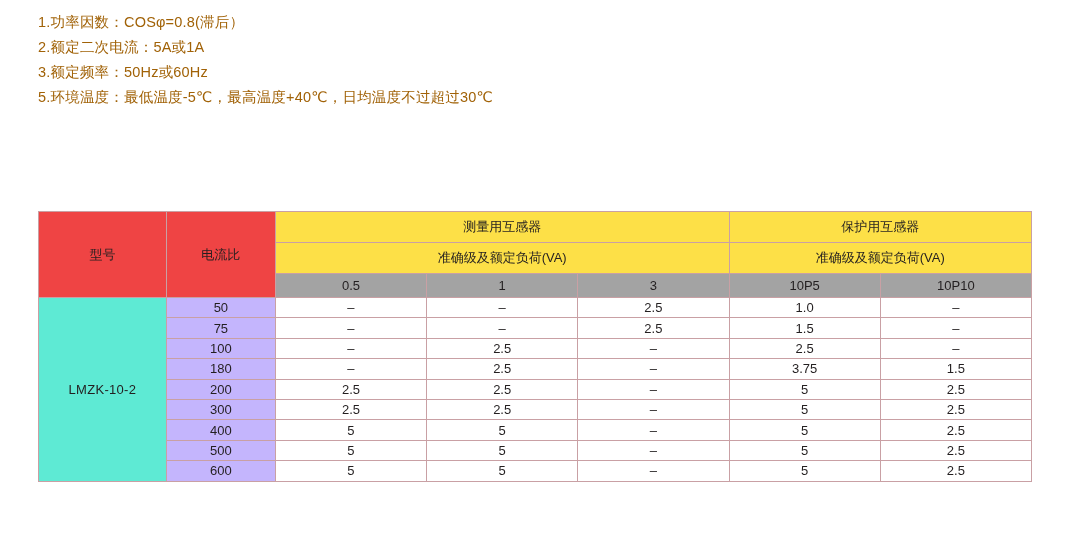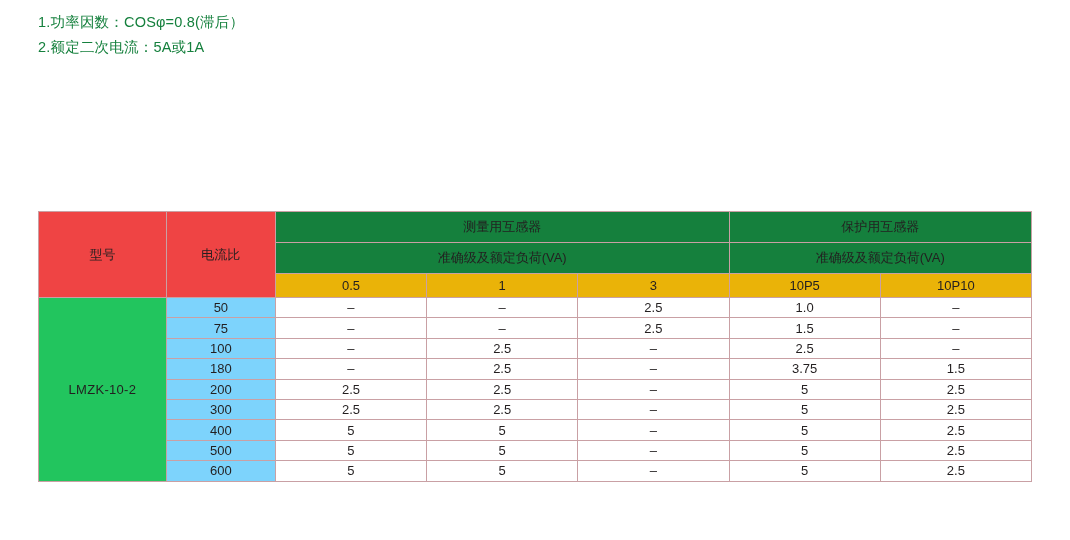--- a/index.html
+++ b/index.html
@@ -24,81 +24,83 @@
     position: absolute;
     left: 38px;
     top: 10px;
     width: 990px;
   }
   .spec-line {
     font-size: 14.5px;
     line-height: 25px;
     letter-spacing: 0.2px;
     white-space: nowrap;
-    color: #15803d;
+    color: #a16207;
   }
   table.params {
     position: absolute;
     left: 38px;
     top: 211px;
     width: 994px;
     border-collapse: collapse;
     table-layout: fixed;
   }
   table.params td, table.params th {
     border: 1px solid #c9a0a4;
     padding: 0;
     text-align: center;
     vertical-align: middle;
     font-weight: normal;
     font-size: 13px;
     color: #231f20;
   }
   .hdr {
-    background: #15803d;
+    background: #fde047;
     height: 30px;
     font-size: 13.5px;
     color: #2b2222;
   }
   .hdr-sub {
-    background: #eab308;
+    background: #a3a3a3;
     height: 23px;
     font-size: 12.5px;
     color: #2b2222;
   }
   .hdr-model {
     background: #ef4444;
     font-size: 13.5px;
   }
   .body-cell {
     height: 19.4px;
     font-size: 12.5px;
     background: #ffffff;
   }
   .model-cell {
-    background: #22c55e;
+    background: #5eead4;
     font-size: 13px;
     letter-spacing: 0.3px;
   }
   .ratio-cell {
-    background: #7dd3fc;
+    background: #c4b5fd;
     font-size: 12.5px;
   }
   .col-model { width: 115px; }
   .col-ratio { width: 98px; }
   .col-d { width: 136px; }
 </style>
 </head>
 <body>
 
 <div class="page">
 
   <div class="spec-list">
     <div class="spec-line">1.功率因数：COSφ=0.8(滞后）</div>
     <div class="spec-line">2.额定二次电流：5A或1A</div>
+    <div class="spec-line">3.额定频率：50Hz或60Hz</div>
+    <div class="spec-line">5.环境温度：最低温度-5℃，最高温度+40℃，日均温度不过超过30℃</div>
   </div>
 
   <table class="params">
     <colgroup>
       <col class="col-model">
       <col class="col-ratio">
       <col class="col-d">
       <col class="col-d">
       <col class="col-d">
       <col class="col-d">

